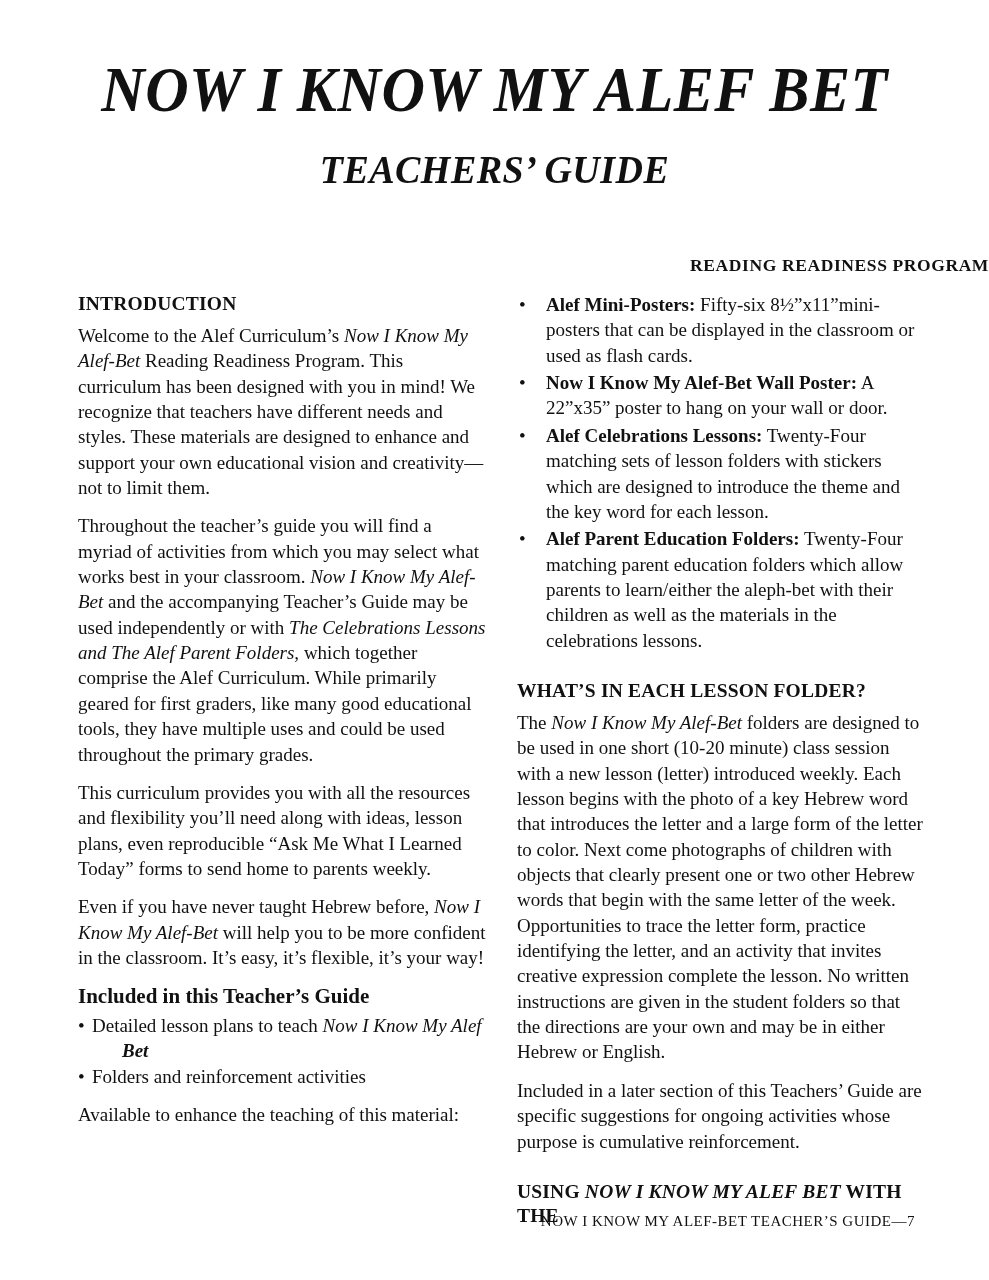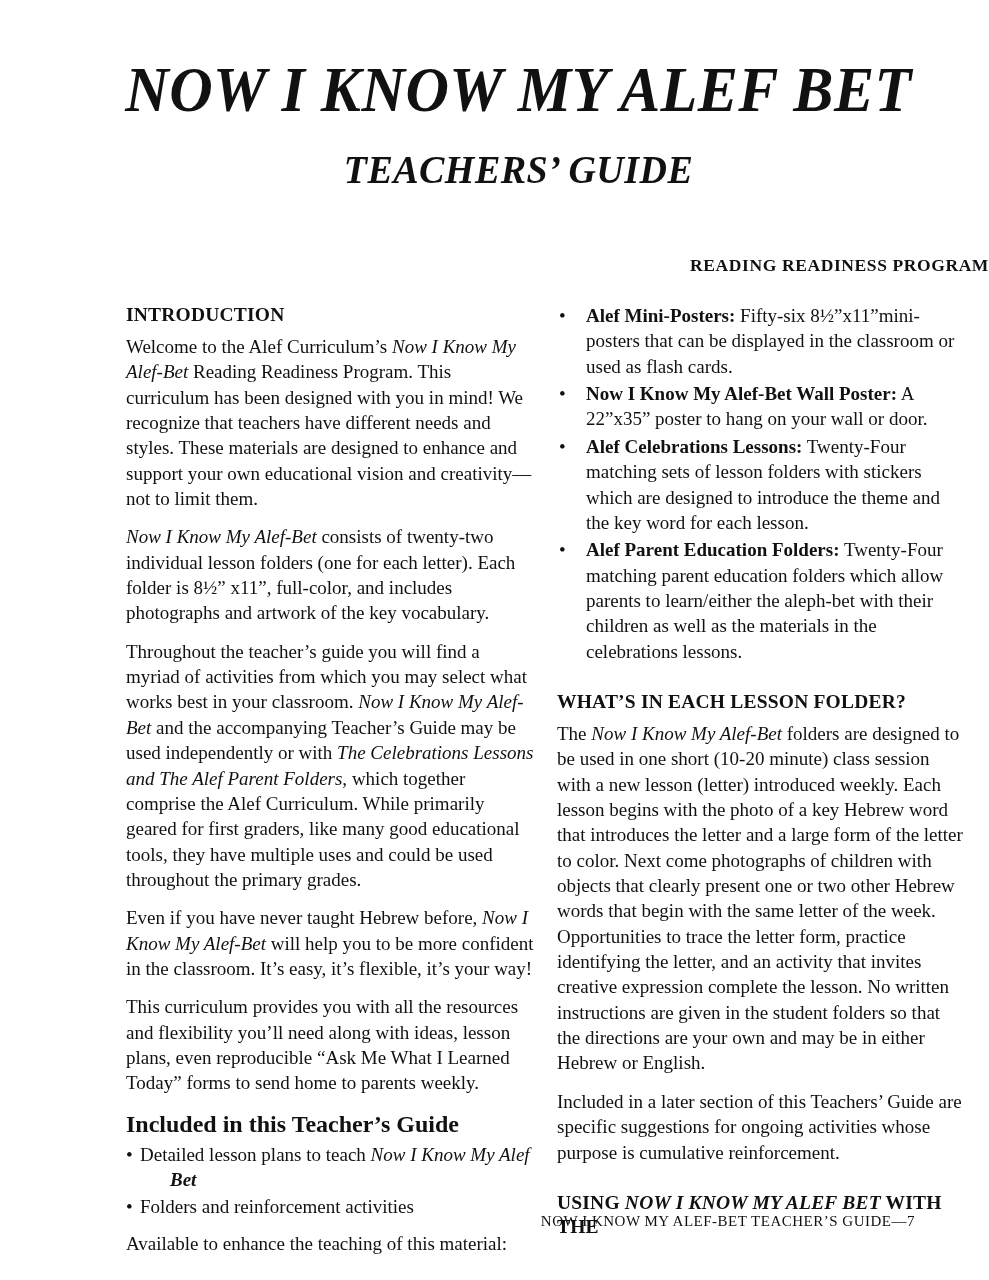--- a/index.html
+++ b/index.html
@@ -13,21 +13,20 @@
     position: relative;
     font-family: "Liberation Serif", "DejaVu Serif", serif;
     color: #111111;
     overflow: hidden;
   }
 
   .page {
     position: absolute;
     inset: 0;
     background: #ffffff;
-    margin-left: 48px;
   }
 
   
   .masthead {
     position: absolute;
     left: 0;
     right: 0;
     top: 58px;
     text-align: center;
   }
@@ -58,24 +57,24 @@
     text-align: right;
     font-size: 17.5px;
     font-weight: bold;
     letter-spacing: 0.6px;
   }
 
   
   .columns {
     position: absolute;
     left: 78px;
-    top: 303px;
+    top: 292px;
     width: 838px;
     display: flex;
-    gap: 23px;
+    gap: 31px;
     align-items: flex-start;
   }
   .col {
     width: 408px;
     flex: 0 0 408px;
   }
 
   
   .sec-head {
     font-size: 19.5px;
@@ -84,21 +83,21 @@
     margin: 0 0 7px 0;
     line-height: 1.22;
   }
   .sec-head.spaced-top {
     margin-top: 26px;
   }
   .sec-head em {
     font-style: italic;
   }
   .sub-head {
-    font-size: 24px;
+    font-size: 21px;
     font-weight: bold;
     margin: 0 0 2px 0;
     line-height: 1.3;
   }
   p.body {
     font-size: 19px;
     line-height: 1.335;
     margin: 0 0 13px 0;
     text-align: left;
     hyphens: none;
@@ -172,27 +171,26 @@
   <div class="program-line">READING READINESS PROGRAM</div>
 
   <div class="columns">
 
     <div class="col">
 
       <div class="sec-head">INTRODUCTION</div>
 
       <p class="body"><span>Welcome to the Alef Curriculum’s </span><em>Now I Know My Alef-Bet</em><span> Reading Readiness Program. This curriculum has been designed with you in mind! We recognize that teachers have different needs and styles. These materials are designed to enhance and support your own educational vision and creativity—not to limit them.</span></p>
 
-      <p class="body"><em>Now I Know My Alef-Bet</em><span> consists of twenty-two individual lesson folders (one for each letter). Each folder is 8½” x11”, full-color, and includes photographs and artwork of the key vocabulary.</span></p>
 
       <p class="body"><span>Throughout the teacher’s guide you will find a myriad of activities from which you may select what works best in your classroom. </span><em>Now I Know My Alef-Bet</em><span> and the accompanying Teacher’s Guide may be used independently or with </span><em>The Celebrations Lessons and The Alef Parent Folders,</em><span> which together comprise the Alef Curriculum. While primarily geared for first graders, like many good educational tools, they have multiple uses and could be used throughout the primary grades.</span></p>
 
+      <p class="body">This curriculum provides you with all the resources and flexibility you’ll need along with ideas, lesson plans, even reproducible “Ask Me What I Learned Today” forms to send home to parents weekly.</p>
+
       <p class="body"><span>Even if you have never taught Hebrew before, </span><em>Now I Know My Alef-Bet</em><span> will help you to be more confident in the classroom. It’s easy, it’s flexible, it’s your way!</span></p>
-
-      <p class="body">This curriculum provides you with all the resources and flexibility you’ll need along with ideas, lesson plans, even reproducible “Ask Me What I Learned Today” forms to send home to parents weekly.</p>
 
       <div class="sub-head">Included in this Teacher’s Guide</div>
 
       <ul class="bullets left-list compact">
         <li><span class="dot">•</span><span>Detailed lesson plans to teach </span><em>Now I Know My Alef</em><em class="cont">Bet</em></li>
         <li><span class="dot">•</span><span>Folders and reinforcement activities</span></li>
       </ul>
 
       <p class="body">Available to enhance the teaching of this material:</p>
     </div>

